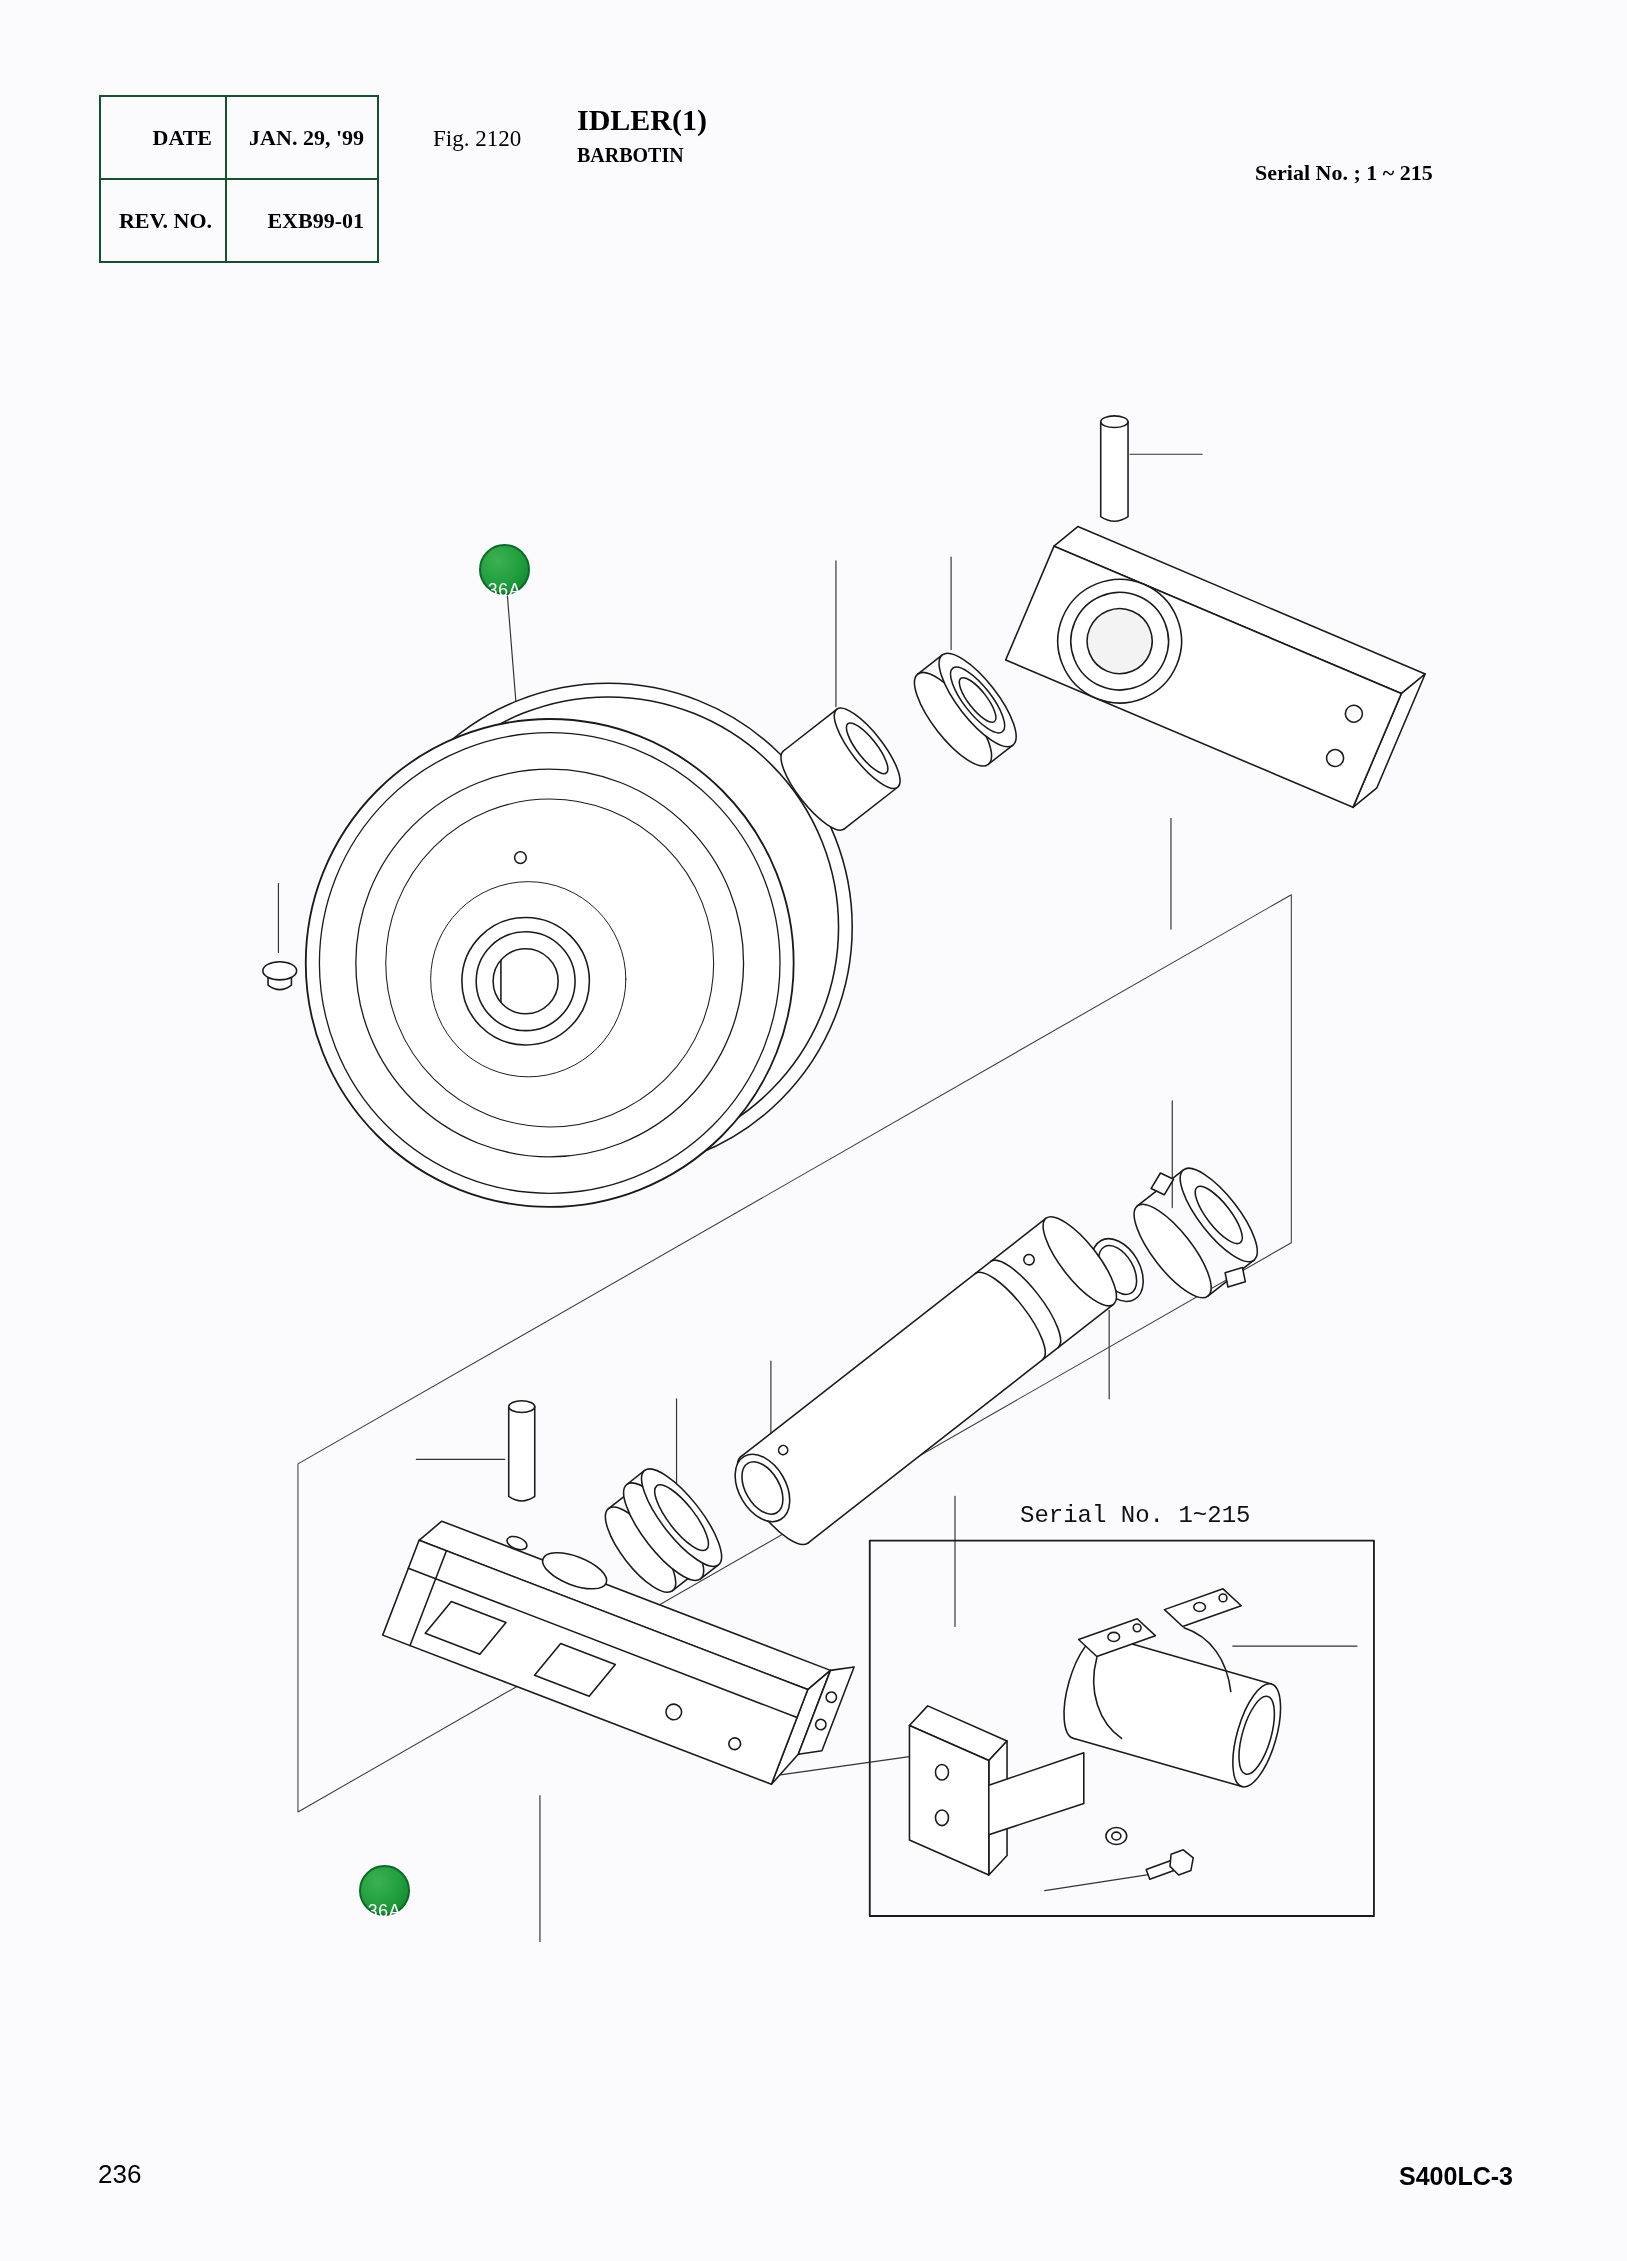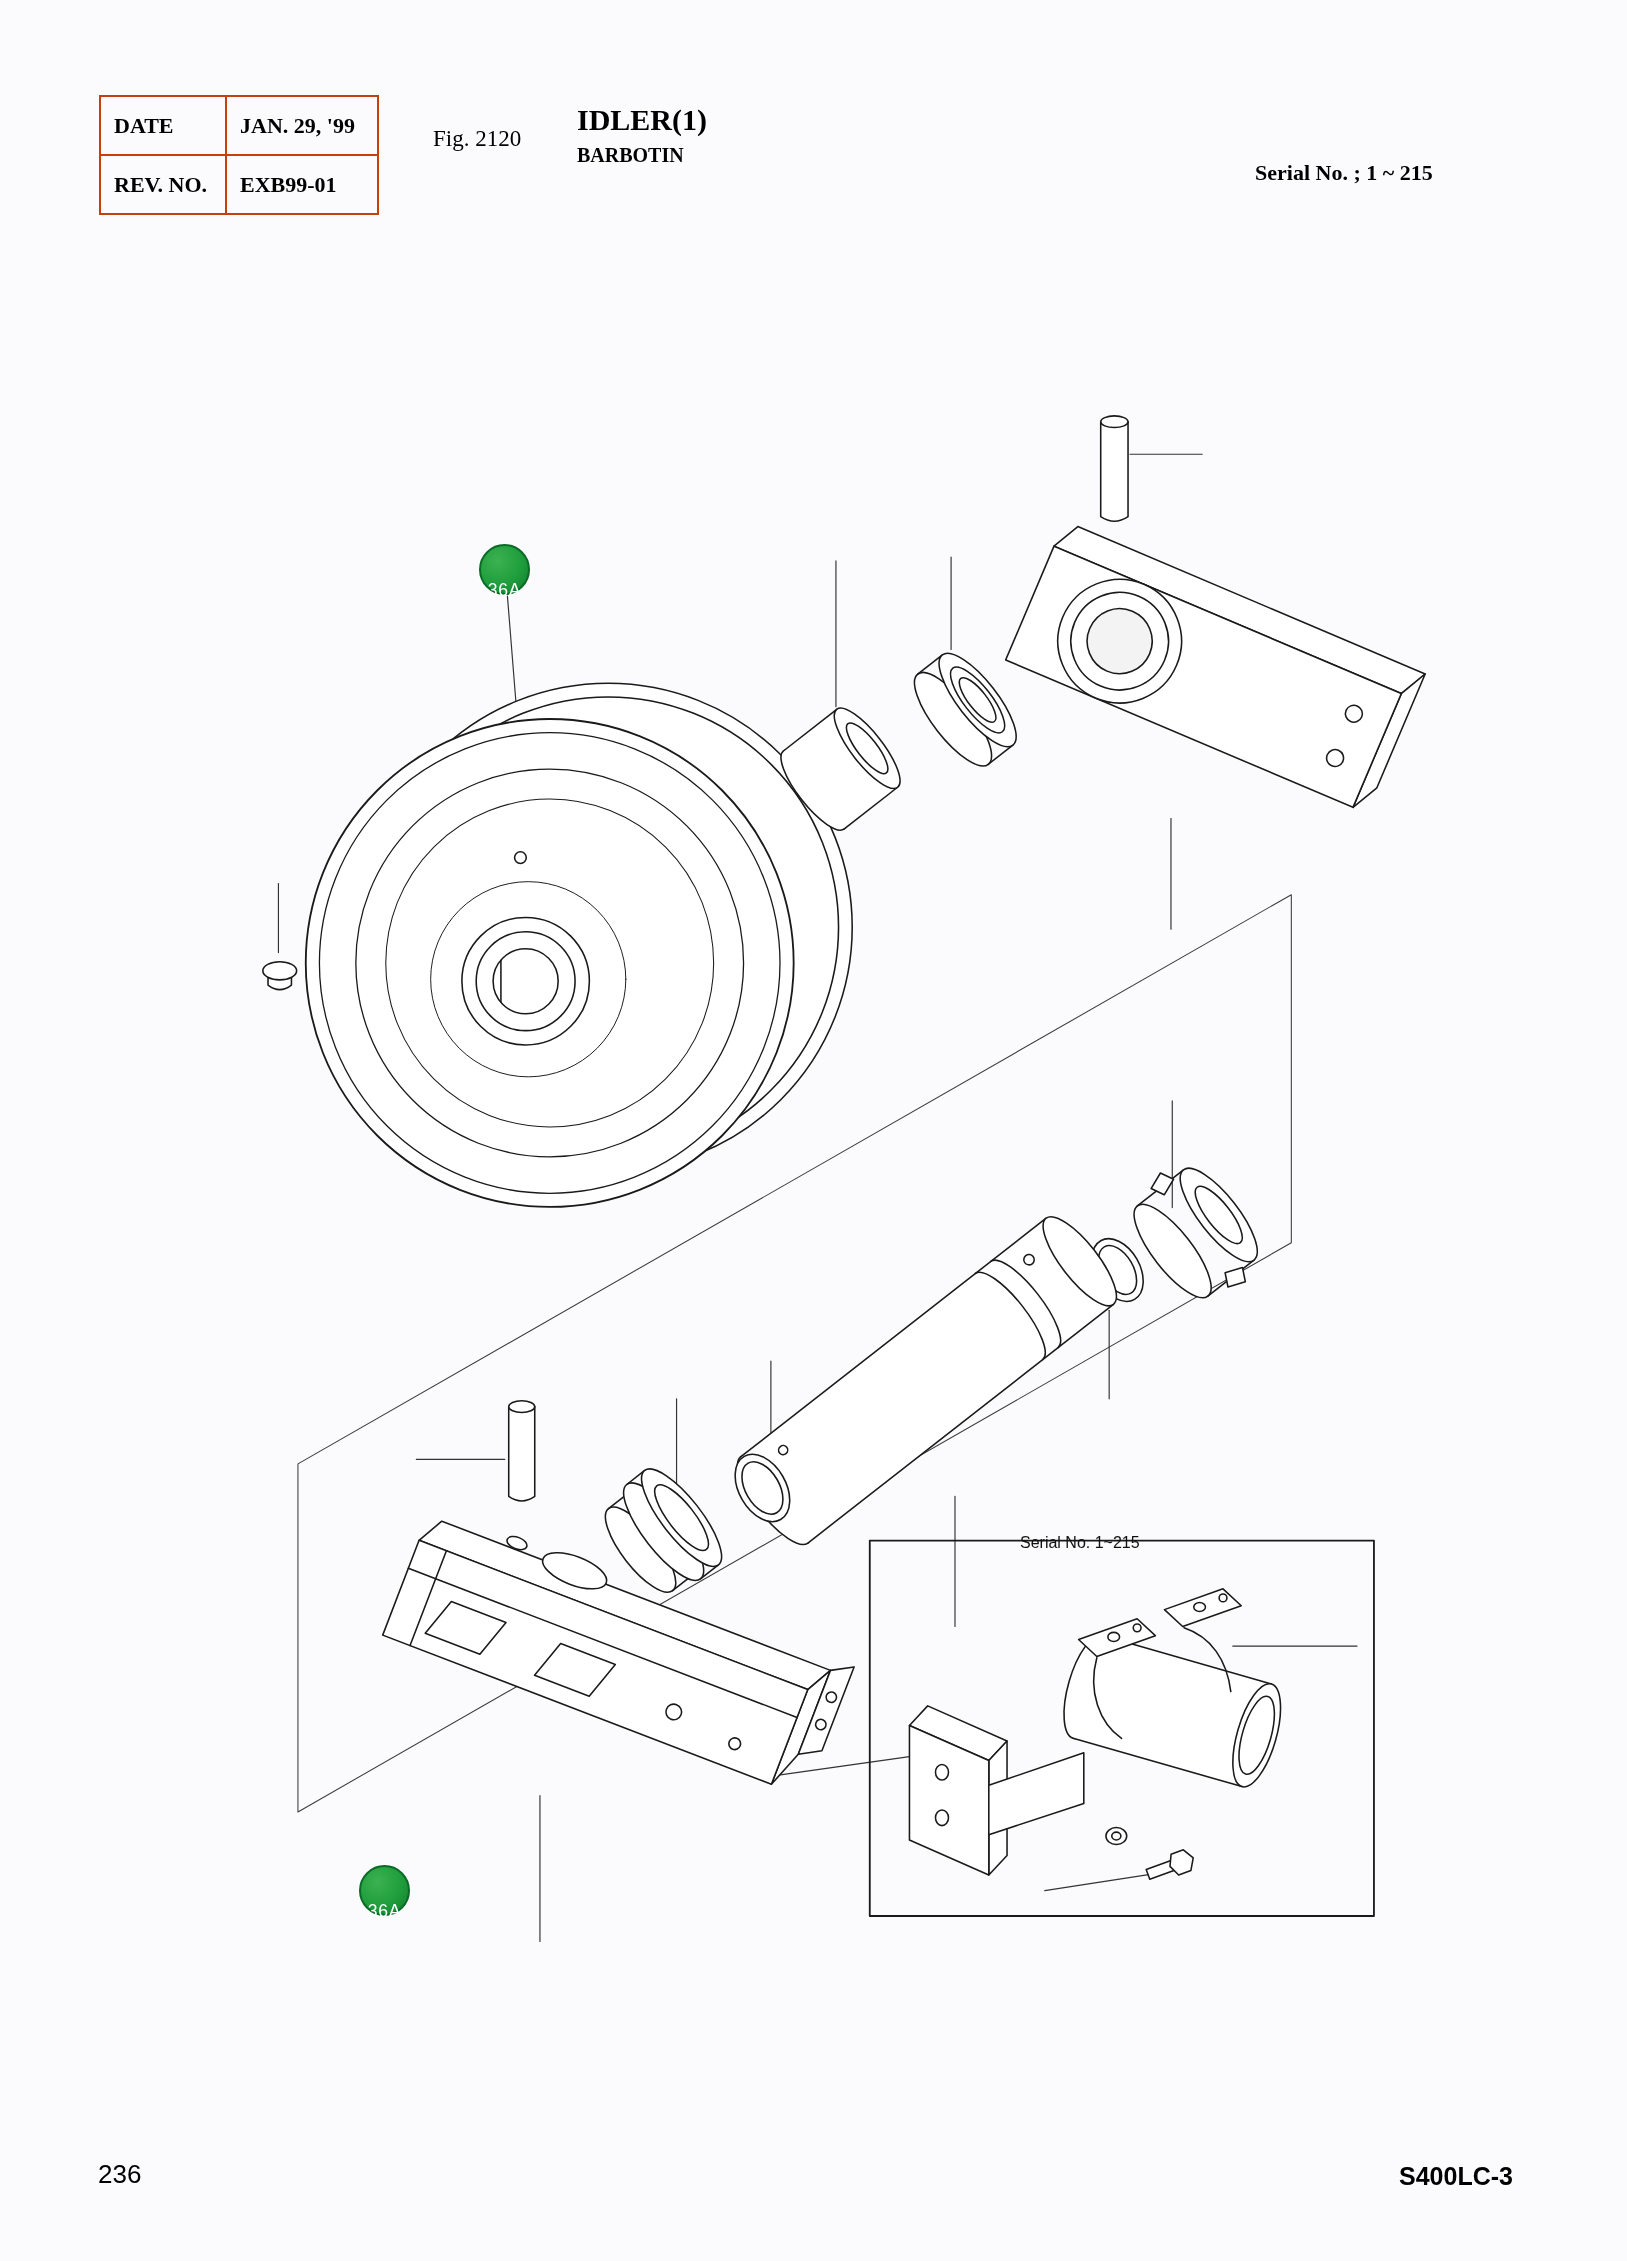--- a/index.html
+++ b/index.html
@@ -11,26 +11,26 @@
     color:#000;
     overflow:hidden;
   }
 
   
   .info-table{
     position:absolute;left:99px;top:95px;
     border-collapse:collapse;
   }
   .info-table td{
-    border:2px solid #c2410c;
+    border:2px solid #14532d;
     font-family:"Liberation Serif", serif;
     font-weight:bold;
     font-size:22px;
-    text-align:left;
-    padding:4px 13px;
+    text-align:right;
+    padding:16px 13px;
     height:49px;
     white-space:nowrap;
   }
   .info-table{border:2.6px solid #000;}
   .info-table td.lbl{min-width:98px;}
   .info-table td.val{min-width:124px;}
 
   .fig-no{
     position:absolute;left:433px;top:126px;
     font-size:23px;font-weight:normal;white-space:nowrap;
@@ -60,22 +60,22 @@
   .badge span{
     color:#fff;
     font-family:"Liberation Sans", sans-serif;
     font-size:17.6px;
     letter-spacing:0.7px;
     margin-top:42px;
   }
 
   .inset-label{
     position:absolute;left:1020px;top:1502px;
-    font-family:Liberation Sans, sans-serif;
-    font-size:16px;color:#111;white-space:nowrap;margin-top:32px;
+    font-family:Liberation Mono, monospace;
+    font-size:24px;color:#111;white-space:nowrap;
   }
 
   .page-number{
     position:absolute;left:98px;top:2159px;
     font-family:"Liberation Sans", sans-serif;
     font-size:26px;
   }
   .model-code{
     position:absolute;left:1399px;top:2162px;
     font-family:"Liberation Sans", sans-serif;

